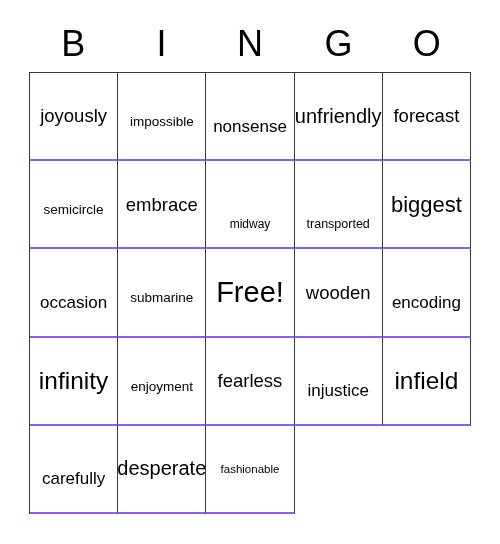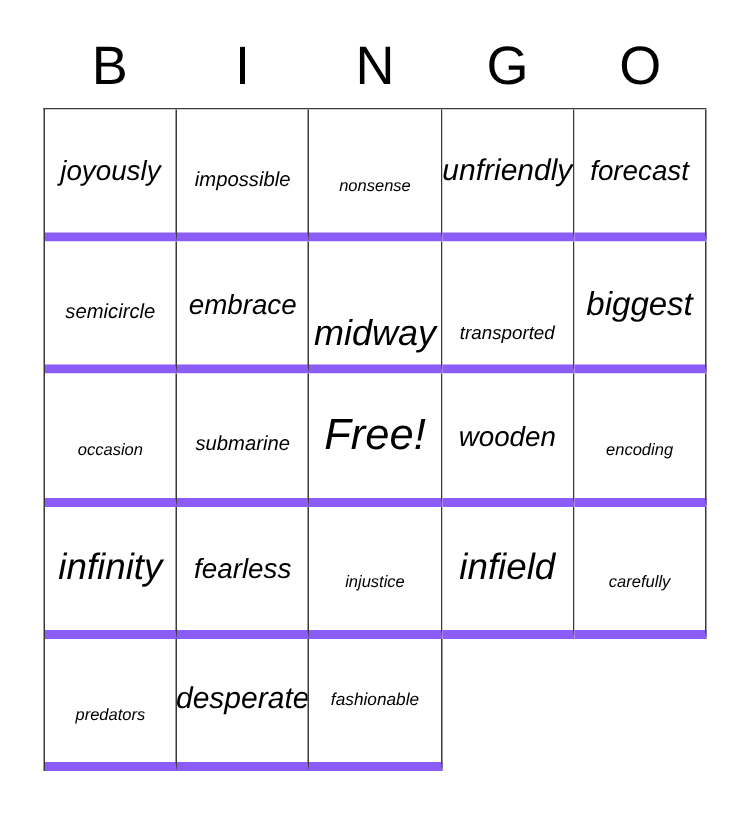--- a/index.html
+++ b/index.html
@@ -53,45 +53,44 @@
     box-sizing: border-box;
     border-top: 1px solid #3a3a3a;
     border-left: 1px solid #3a3a3a;
     display: grid;
     grid-template-columns: repeat(5, 1fr);
     grid-template-rows: repeat(5, 1fr);
   }
   .cell {
     box-sizing: border-box;
     border-right: 1px solid #3a3a3a;
-    border-bottom: 6px solid #8b5cf6;
+    border-bottom: 2px solid #8b5cf6;
     display: flex;
     align-items: center;
     justify-content: center;
     overflow: hidden;
     padding: 0 2px;
     background: #ffffff;
-    font-style: italic;
   }
   .cell-text {
     display: block;
     text-align: center;
     line-height: 1.05;
     color: #000000;
     white-space: nowrap;
   }
 
   
   .fs-11 { font-size: 11.5px; text-align: right; }
   .fs-12 { font-size: 12.5px; margin-top: 40px; }
   .fs-13 { font-size: 13.5px; margin-top: 12px; }
   .fs-14 { font-size: 20px; }
-  .fs-16 { font-size: 11px; margin-top: 21px; }
+  .fs-16 { font-size: 17px; margin-top: 21px; }
   .fs-18 { font-size: 18.5px; }
-  .fs-20 { font-size: 24px; margin-top: 40px; }
+  .fs-20 { font-size: 12px; margin-top: 40px; }
   .fs-22 { font-size: 22px; }
   .fs-24 { font-size: 24.5px; text-align: right; }
   .fs-29 { font-size: 29px; }
 </style>
 </head>
 <body>
 
 <div id="card">
 
   <div id="header">
@@ -145,35 +144,35 @@
       <div class="cell">
         <span class="cell-text fs-18">wooden</span>
       </div>
       <div class="cell">
         <span class="cell-text fs-16">encoding</span>
       </div>
       <div class="cell">
         <span class="cell-text fs-24">infinity</span>
       </div>
       <div class="cell">
+        <span class="cell-text fs-13">enjoyment</span>
+      </div>
+      <div class="cell">
         <span class="cell-text fs-18">fearless</span>
       </div>
       <div class="cell">
         <span class="cell-text fs-16">injustice</span>
       </div>
       <div class="cell">
         <span class="cell-text fs-24">infield</span>
       </div>
       <div class="cell">
         <span class="cell-text fs-16">carefully</span>
       </div>
       <div class="cell">
-        <span class="cell-text fs-16">predators</span>
-      </div>
-      <div class="cell">
         <span class="cell-text fs-14">desperate</span>
       </div>
       <div class="cell">
         <span class="cell-text fs-11">fashionable</span>
       </div>
     </div>
 
 </div>
 
 </body></html>

